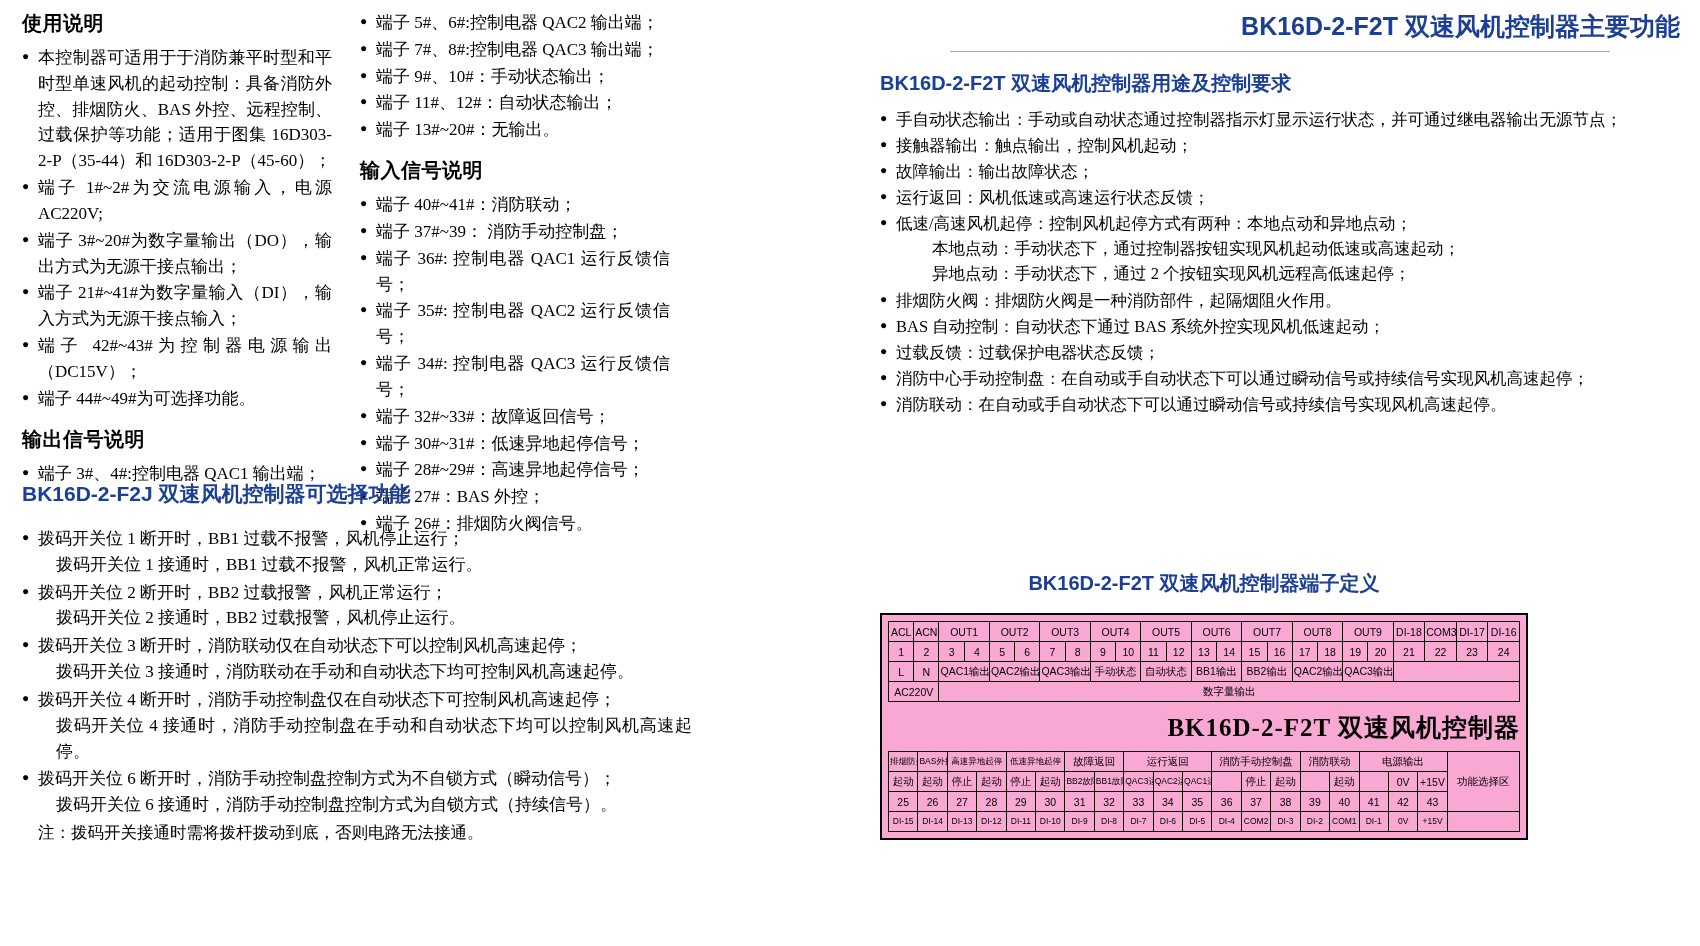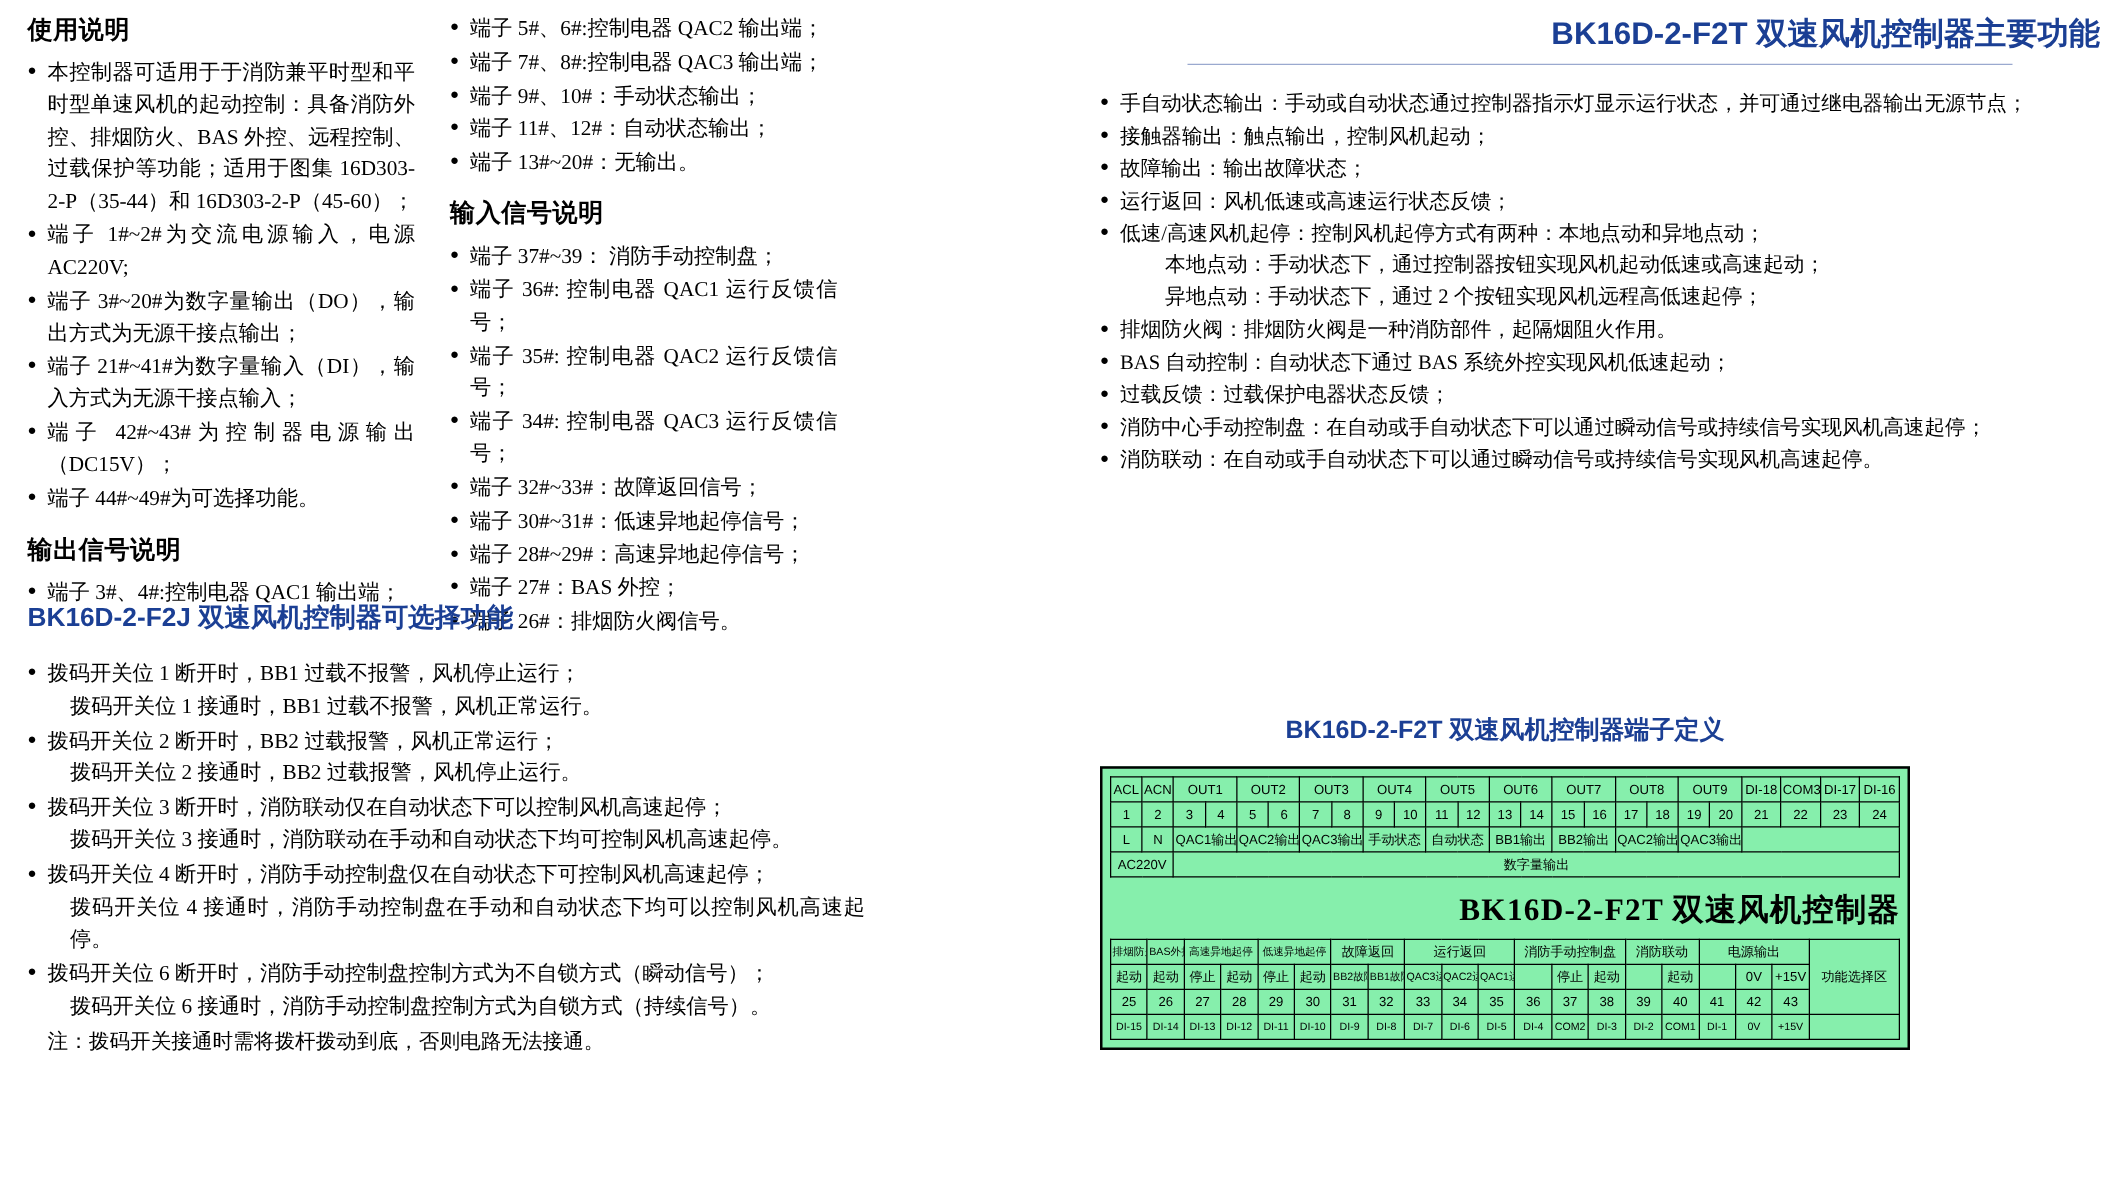--- a/index.html
+++ b/index.html
@@ -115,21 +115,21 @@
   .term-wrap {
     position: absolute;
     left: 880px;
     top: 570px;
     width: 648px;
   }
   .term-title { text-align: center; margin-bottom: 16px; }
   .term-box {
     border: 2px solid #000;
     padding: 6px;
-    background: #86efac;
+    background: #f9a8d4;
   }
   table.tt {
     border-collapse: collapse;
     width: 100%;
     font-family: "Liberation Sans", sans-serif;
     font-size: 10.5px;
     table-layout: fixed;
   }
   table.tt td {
     border: 1px solid #000;
@@ -176,20 +176,21 @@
     <ul class="bl">
       <li>端子 5#、6#:控制电器 QAC2 输出端；</li>
       <li>端子 7#、8#:控制电器 QAC3 输出端；</li>
       <li>端子 9#、10#：手动状态输出；</li>
       <li>端子 11#、12#：自动状态输出；</li>
       <li>端子 13#~20#：无输出。</li>
     </ul>
 
     <h2 class="h-black" style="margin-top:14px;">输入信号说明</h2>
     <ul class="bl">
+      <li>端子 40#~41#：消防联动；</li>
       <li>端子 37#~39：  消防手动控制盘；</li>
       <li>端子 36#: 控制电器 QAC1 运行反馈信号；</li>
       <li>端子 35#: 控制电器 QAC2 运行反馈信号；</li>
       <li>端子 34#: 控制电器 QAC3 运行反馈信号；</li>
       <li>端子 32#~33#：故障返回信号；</li>
       <li>端子 30#~31#：低速异地起停信号；</li>
       <li>端子 28#~29#：高速异地起停信号；</li>
       <li>端子 27#：BAS 外控；</li>
       <li>端子 26#：排烟防火阀信号。</li>
     </ul>
@@ -218,20 +219,21 @@
         <span>拨码开关位 6 断开时，消防手动控制盘控制方式为不自锁方式（瞬动信号）；</span>
         <span class="ind1">拨码开关位 6 接通时，消防手动控制盘控制方式为自锁方式（持续信号）。</span>
       </li>
     </ul>
     <p class="plain" style="padding-left:16px;">注：拨码开关接通时需将拨杆拨动到底，否则电路无法接通。</p>
   </div>
 
   <div class="col-right">
     <h1 class="h-blue-big">BK16D-2-F2T 双速风机控制器主要功能</h1>
     <hr class="rule">
+    <h2 class="h-blue" style="font-size:20px;">BK16D-2-F2T 双速风机控制器用途及控制要求</h2>
 
     <div class="right-body">
       <ul class="bl">
         <li>手自动状态输出：手动或自动状态通过控制器指示灯显示运行状态，并可通过继电器输出无源节点；</li>
         <li>接触器输出：触点输出，控制风机起动；</li>
         <li>故障输出：输出故障状态；</li>
         <li>运行返回：风机低速或高速运行状态反馈；</li>
         <li>
           <span>低速/高速风机起停：控制风机起停方式有两种：本地点动和异地点动；</span>
           <span class="ind2">本地点动：手动状态下，通过控制器按钮实现风机起动低速或高速起动；</span>

